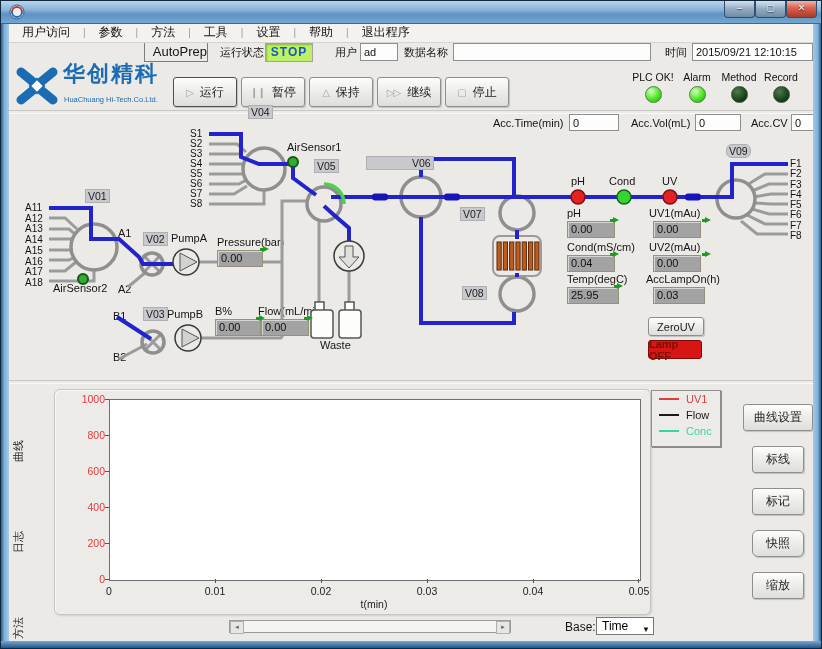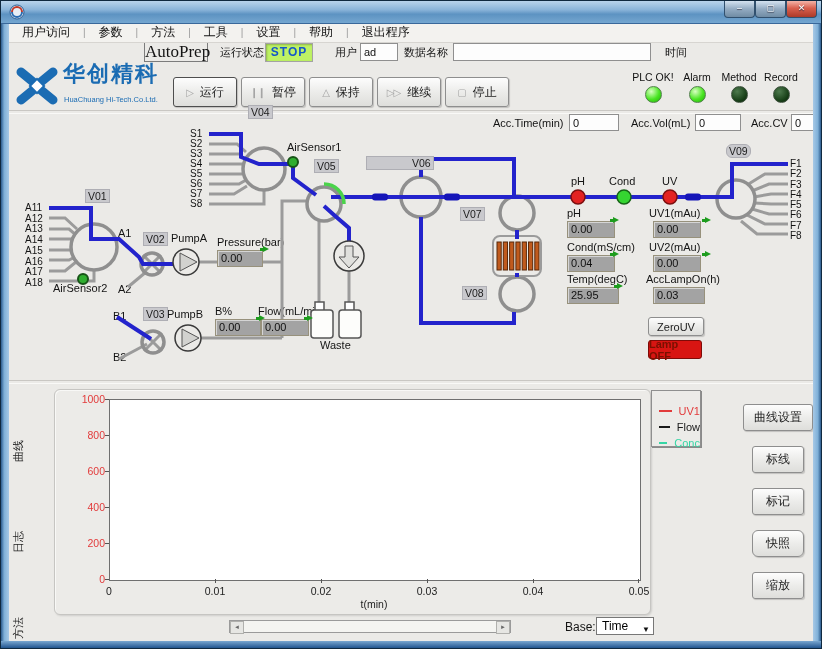--- a/index.html
+++ b/index.html
@@ -55,22 +55,22 @@
   .led{width:15px;height:15px;border-radius:50%;margin:3px auto 0;}
   .led.on{background:radial-gradient(circle at 35% 30%,#d9ffc2,#49e522 55%,#1fae08);border:1px solid #50804a;}
   .led.off{background:radial-gradient(circle at 35% 30%,#4e7a4e,#173f17 65%,#0b1f0b);border:1px solid #3c4f3c;}
   
   .panel{left:53px;top:388px;width:595px;height:224px;background:#ecebe8;
     border:1px solid #c6c5c2;border-radius:6px;box-shadow:inset 1px 1px 0 #f8f8f6,1px 1px 2px rgba(0,0,0,.12);z-index:2;}
   .plot{left:108px;top:398px;width:530px;height:180px;background:#fff;border:1px solid #6f6f6f;z-index:2;}
   .ytick{position:absolute;width:34px;text-align:right;font-size:10.5px;color:#e23b3b;z-index:3;}
   .xtick{position:absolute;width:40px;text-align:center;font-size:10.5px;color:#222;z-index:3;}
   .tickmark{position:absolute;background:#555;z-index:3;}
-  .legend{left:650px;top:389px;width:50px;height:57px;background:#ecebe8;border:1px solid #8f8f8f;
-    box-shadow:1px 1px 0 #8a8a8a;z-index:3;padding:12px 0 0 7px;box-sizing:border-box;}
+  .legend{left:650px;top:389px;width:70px;height:57px;background:#ecebe8;border:1px solid #8f8f8f;
+    box-shadow:1px 1px 0 #8a8a8a;z-index:3;padding:0 0 0 7px;box-sizing:border-box;}
   .legrow{display:flex;align-items:center;height:16px;font-size:11px;}
   .legline{width:20px;height:2px;margin-right:7px;}
   .sidetab{position:absolute;width:36px;height:14px;font-size:11px;color:#222;text-align:center;
     transform:rotate(-90deg);z-index:9;white-space:nowrap;}
   
   .scrollbar{left:228px;top:619px;width:282px;height:13px;background:#f4f4f1;
     border:1px solid #9a9a9a;z-index:3;display:flex;justify-content:space-between;box-sizing:border-box;}
   .scrollarrow{width:12px;height:11px;background:#e6e6e3;border:1px solid #b0b0ad;
     font-size:6px;line-height:11px;text-align:center;color:#666;}
   .dropdown{left:595px;top:616px;width:58px;height:18px;background:#fff;border:1px solid #777;
@@ -106,28 +106,29 @@
     <span class="menu-sep">|</span>
     <span class="menu-item">工具</span>
     <span class="menu-sep">|</span>
     <span class="menu-item">设置</span>
     <span class="menu-sep">|</span>
     <span class="menu-item">帮助</span>
     <span class="menu-sep">|</span>
     <span class="menu-item">退出程序</span>
   </div>
 
-  <div class="l" style="left:143px;top:41px;width:62px;height:18px;border:1px solid #7c7c7c;text-align:right;font-size:17px;line-height:18px;font-family:Liberation Serif, serif;">AutoPrep</div>
+  <div class="l" style="left:143px;top:41px;width:62px;height:18px;border:1px solid #7c7c7c;text-align:right;font-size:13px;line-height:18px;">AutoPrep</div>
   <div class="l" style="left:219px;top:45px;">运行状态</div>
   <div class="sunken stoptxt" style="left:264px;top:42px;width:46px;height:17px;">STOP</div>
   <div class="l" style="left:334px;top:45px;">用户</div>
   <input class="winput" style="left: 359px; top: 42px; width: 38px; height: 18px;" value="ad">
   <div class="l" style="left:403px;top:45px;">数据名称</div>
   <input class="winput" style="left: 452px; top: 42px; width: 198px; height: 18px;" value="">
   <div class="l" style="left:664px;top:45px;">时间</div>
+  <input class="winput" style="left: 691px; top: 42px; width: 121px; height: 18px;" value="2015/09/21 12:10:15">
 
   <svg class="a" style="left:13px;top:64px;z-index:3" width="46" height="42" viewBox="0 0 46 42">
     <path d="M7,7 L24,21 L7,35" fill="none" stroke="#1b6cb3" stroke-width="9" stroke-linecap="round" stroke-linejoin="round"></path>
     <path d="M39,7 L22,21 L39,35" fill="none" stroke="#1b6cb3" stroke-width="9" stroke-linecap="round" stroke-linejoin="round"></path>
     <rect x="18" y="16" width="10" height="10" transform="rotate(45 23 21)" fill="#fff" stroke="#1b6cb3" stroke-width="2"></rect>
   </svg>
   <div class="l" style="left:62px;top:66px;font-size:22px;font-weight:bold;color:#1b6cb3;letter-spacing:2px;">华创精科</div>
   <div class="l" style="left:63px;top:92px;font-size:7.5px;color:#1b6cb3;">HuaChuang Hi-Tech.Co.Ltd.</div>
 
   <div class="btn primary" style="left:172px;top:76px;width:62px;height:28px;">

